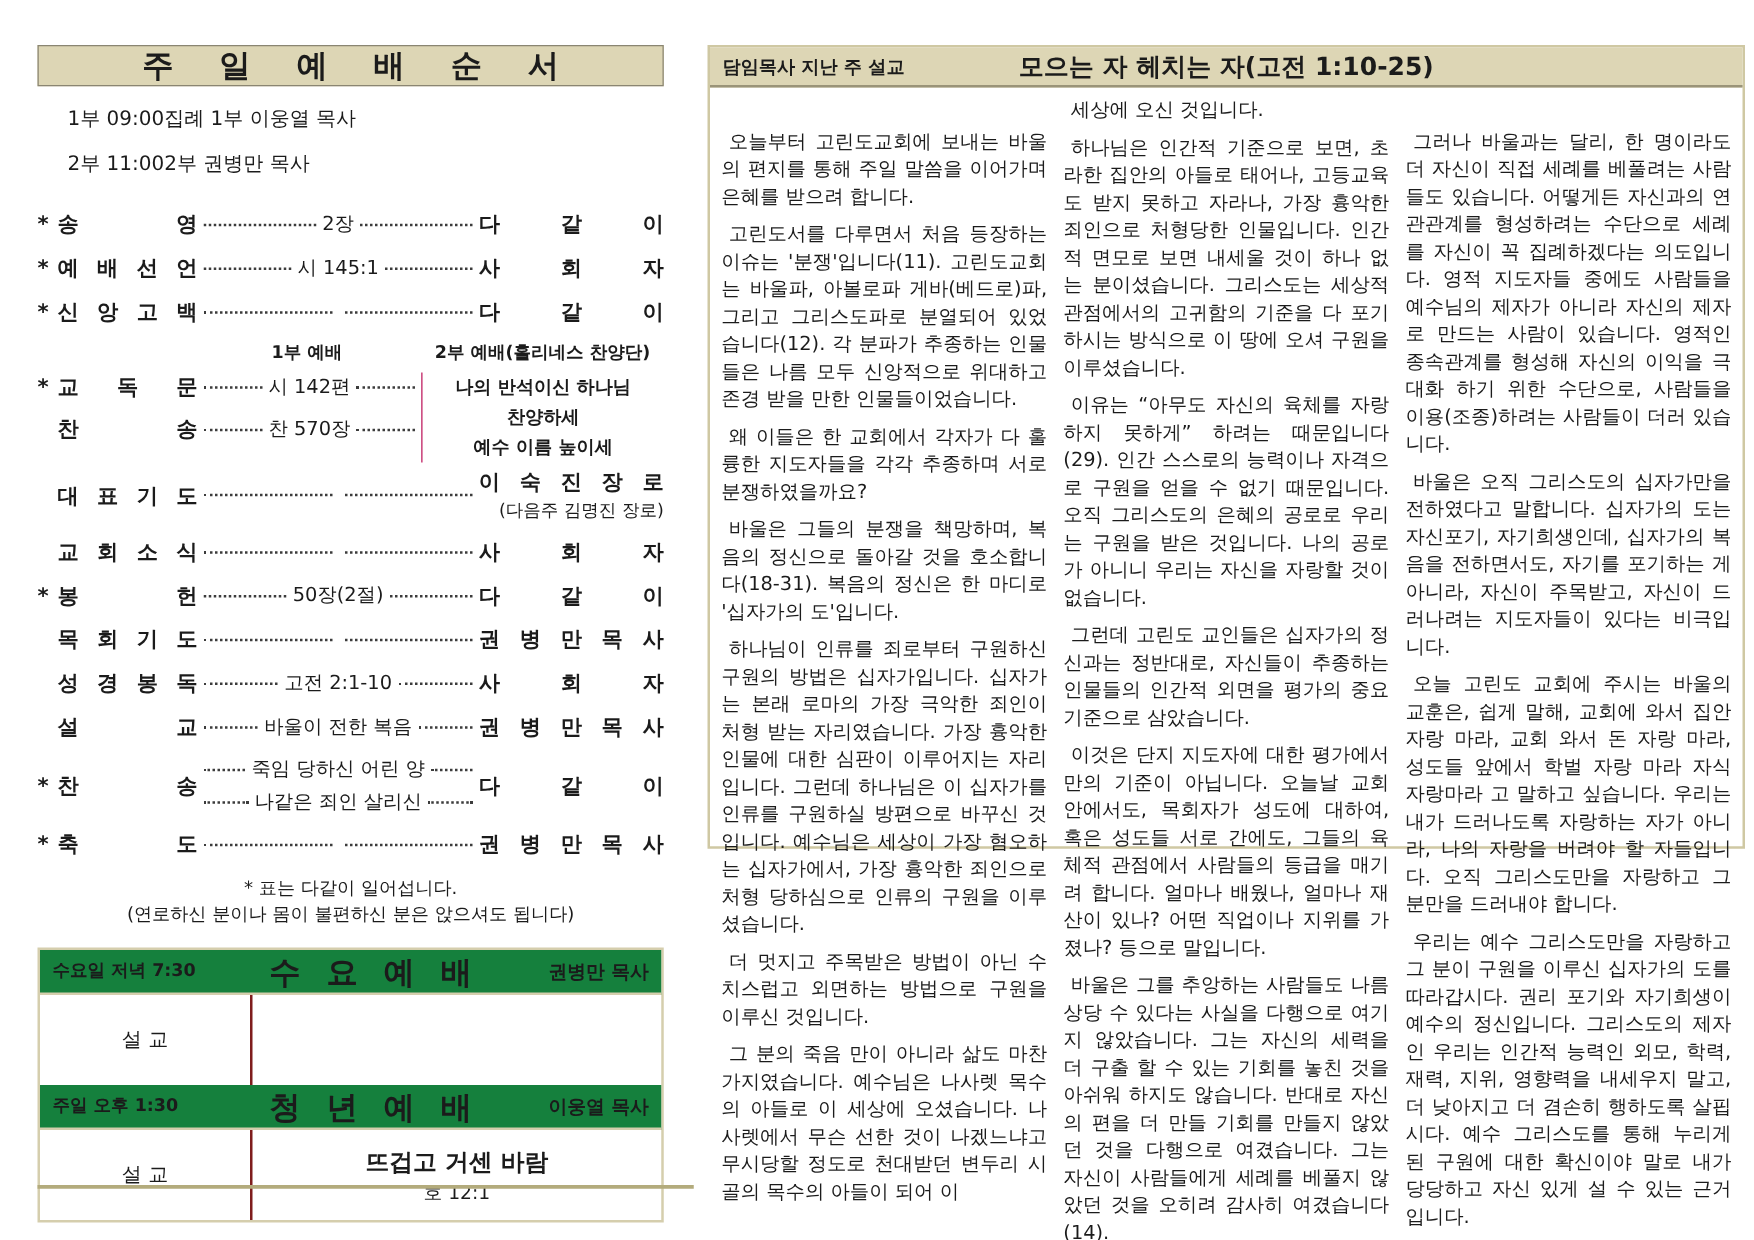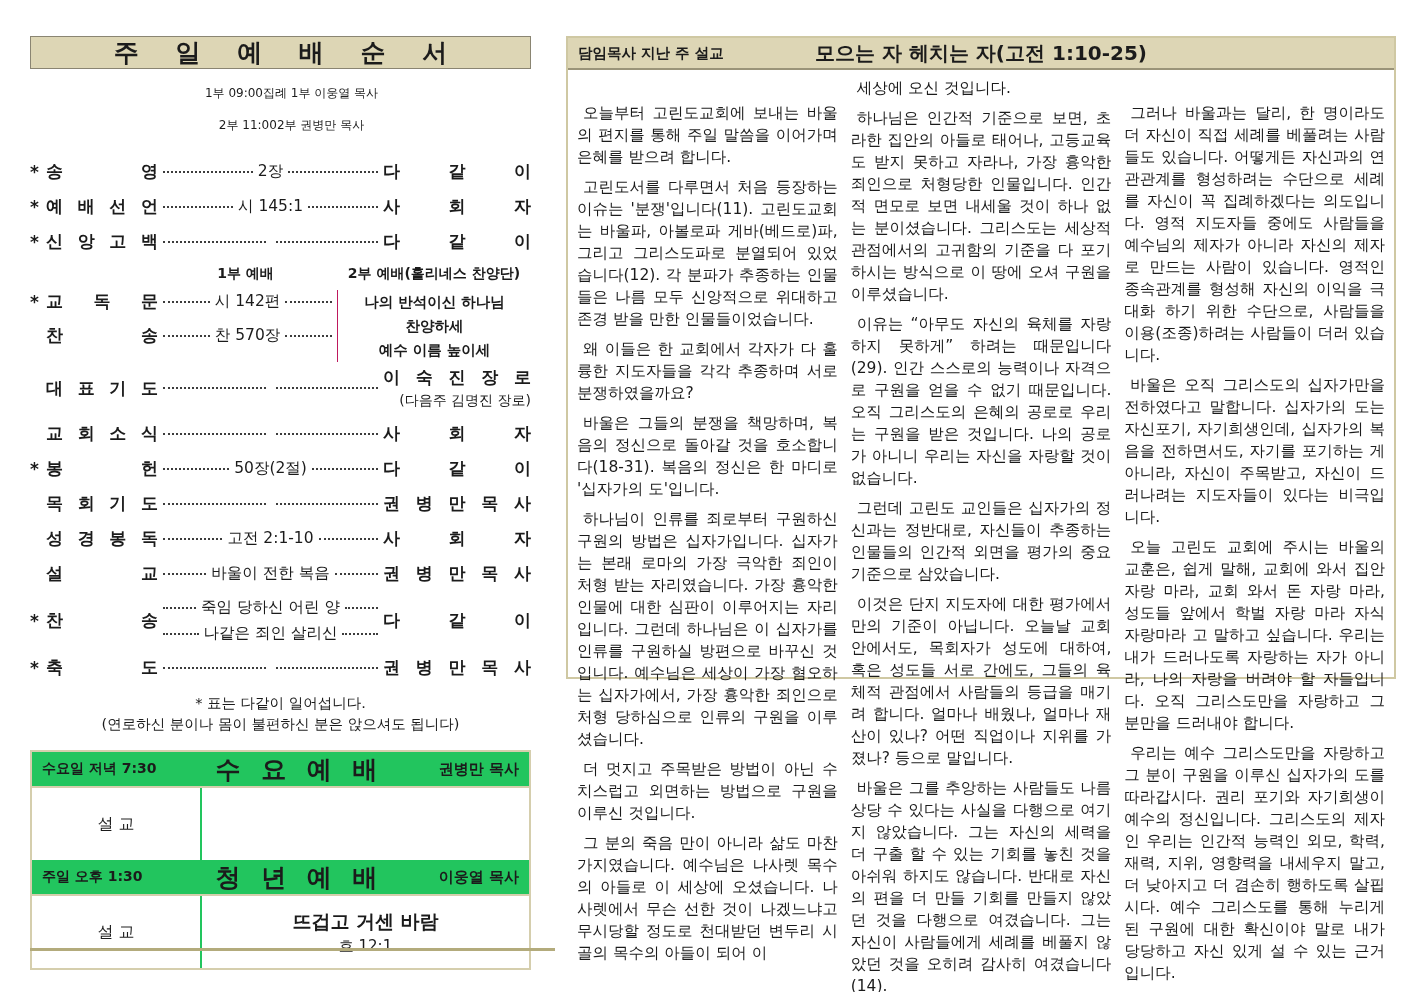--- a/index.html
+++ b/index.html
@@ -2,21 +2,21 @@
 <html><head>
 <meta charset="utf-8">
 <style>
   html,body{margin:0;padding:0;width:1403px;height:992px;background:#ffffff;
     font-family:"DejaVu Sans","Liberation Sans",sans-serif;color:#1b1b1b;overflow:hidden;}
   .page-left{position:absolute;left:30px;top:36px;width:501px;}
   .title-bar{height:31px;background:#ddd6b5;border:1px solid #8a8572;display:flex;
     align-items:center;justify-content:center;font-size:25px;font-weight:bold;
     letter-spacing:14px;text-indent:14px;}
   .services{margin:16px 2px 0 24px;}
-  .service-row{display:flex;justify-content:center;font-size:12px;margin-bottom:15px;}
+  .service-row{display:flex;justify-content:flex-start;font-size:16px;margin-bottom:15px;}
   .order{margin-top:26px;}
   .orow{display:flex;align-items:center;margin-bottom:12px;font-size:17px;}
   .star{width:16px;font-weight:bold;flex:0 0 16px;}
   .olabel{width:112px;flex:0 0 112px;display:flex;justify-content:space-between;font-weight:bold;}
   .leader{flex:1 1 auto;border-top:2px dotted #3c3c3c;height:0;margin:0 5px;min-width:8px;}
   .ocenter{font-size:15.5px;white-space:nowrap;font-weight:500;}
   .ocenter:empty{display:none;}
   .orcol{width:148px;flex:0 0 148px;display:flex;flex-direction:column;}
   .oright{display:flex;justify-content:space-between;font-weight:bold;}
   .onote{font-size:14px;white-space:nowrap;align-self:flex-end;margin-top:3px;font-weight:normal;}
@@ -29,28 +29,28 @@
   .split-h2{text-align:center;font-size:14px;font-weight:bold;margin-bottom:7px;}
   .split .orow{margin-bottom:11px;}
   .songs{border-left:1px solid #be185d;text-align:center;font-size:14.5px;font-weight:bold;
     line-height:24px;flex:1;}
   .center2{flex:1 1 auto;display:flex;flex-direction:column;gap:5px;}
   .center2 .cline{display:flex;align-items:center;}
   
   .footnotes{text-align:center;font-size:14.5px;margin-top:14px;line-height:21px;}
   
   .sched{margin-top:15px;border:2px solid #d5cead;}
-  .trow-head{display:flex;align-items:center;background:#22c55e;height:36px;padding:0 10px;
+  .trow-head{display:flex;align-items:center;background:#15803d;height:36px;padding:0 10px;
     border-bottom:2px solid #d5cead;box-sizing:border-box;}
   .th-time{width:150px;font-size:14px;font-weight:bold;}
   .th-title{flex:1;text-align:center;font-size:25px;font-weight:bold;letter-spacing:6px;}
   .th-pastor{width:112px;text-align:right;font-size:15px;font-weight:bold;}
   .trow-body{display:flex;height:72px;border-bottom:2px solid #d5cead;}
   .trow-body:last-child{border-bottom:none;}
-  .tb-left{width:168px;flex:0 0 168px;border-right:2px solid #22c55e;display:flex;
+  .tb-left{width:168px;flex:0 0 168px;border-right:2px solid #7f1d1d;display:flex;
     align-items:center;justify-content:center;font-size:16px;}
   .tb-right{flex:1;display:flex;flex-direction:column;align-items:center;justify-content:center;}
   .tb-title{font-size:19px;font-weight:bold;}
   .tb-scripture{font-size:15px;margin-top:2px;}
   .bottom-rule{position:absolute;left:30px;top:948px;width:525px;height:3px;background:#b3ab7c;}
   
   .page-right{position:absolute;left:566px;top:36px;width:830px;height:643px;
     border:2px solid #cfc8a3;box-sizing:border-box;background:#fff;}
   .sermon-head{height:30px;background:#ddd6b5;border-bottom:2px solid #9a9479;display:flex;
     align-items:center;position:relative;}

